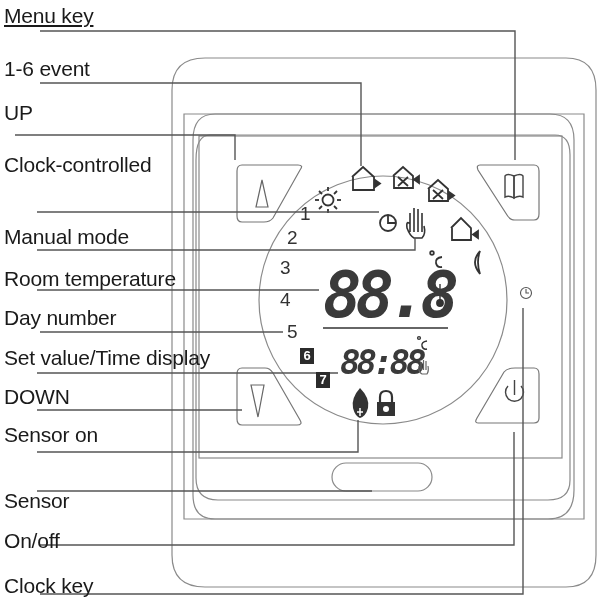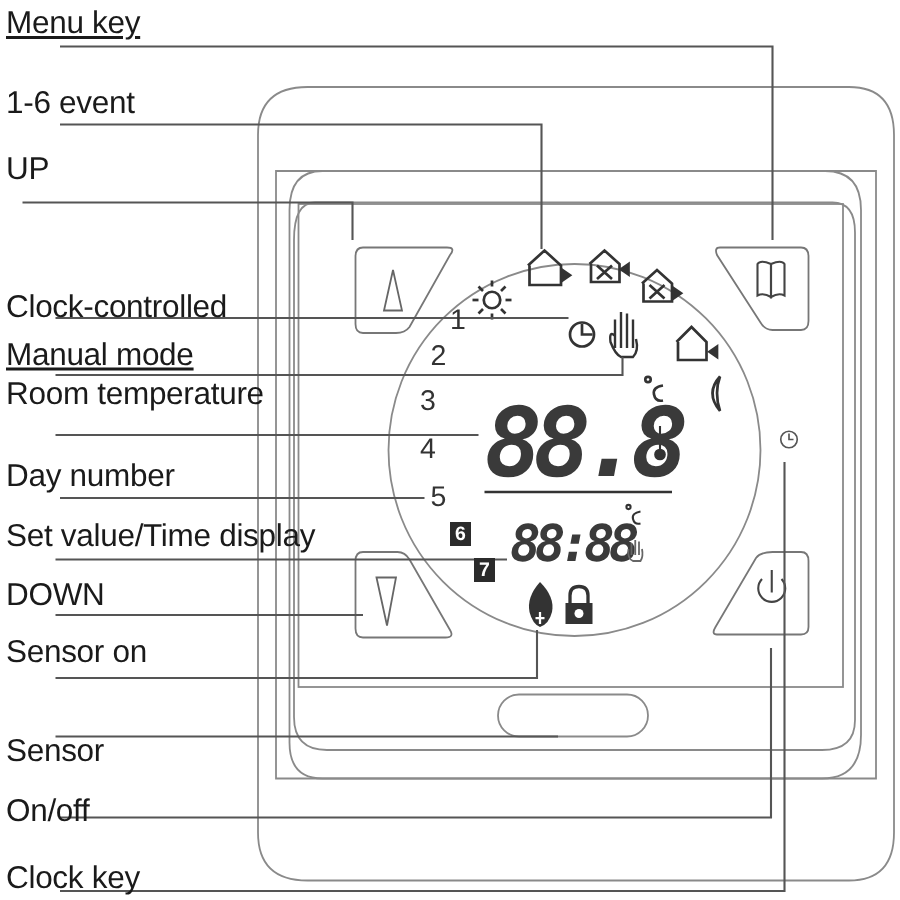--- a/index.html
+++ b/index.html
@@ -162,24 +162,24 @@
 <span class="num" style="left:280px;top:258px;">3</span>
 <span class="num" style="left:280px;top:290px;">4</span>
 <span class="num" style="left:287px;top:322px;">5</span>
 
 <span class="daybox" style="left:300px;top:348px;">6</span>
 <span class="daybox" style="left:316px;top:372px;">7</span>
 
 <div class="label" style="top:5px;text-decoration:underline;">Menu key</div>
 <div class="label" style="top:58px;">1-6 event</div>
 <div class="label" style="top:102px;">UP</div>
-<div class="label two-line" style="top:154px;margin-top:40px;">
+<div class="label two-line" style="top:154px;">
   <div>Clock-controlled</div>
 </div>
-<div class="label" style="top:226px;text-decoration:underline;">Manual mode</div>
-<div class="label" style="top:252px;">Room temperature</div>
+<div class="label" style="top:226px;">Manual mode</div>
+<div class="label" style="top:268px;">Room temperature</div>
 <div class="label" style="top:307px;">Day number</div>
 <div class="label" style="top:347px;">Set value/Time display</div>
 <div class="label" style="top:386px;">DOWN</div>
 <div class="label" style="top:424px;">Sensor on</div>
 <div class="label" style="top:466px;margin-top:24px;">Sensor</div>
 <div class="label" style="top:530px;">On/off</div>
 <div class="label" style="top:575px;">Clock key</div>
 
 </body></html>

